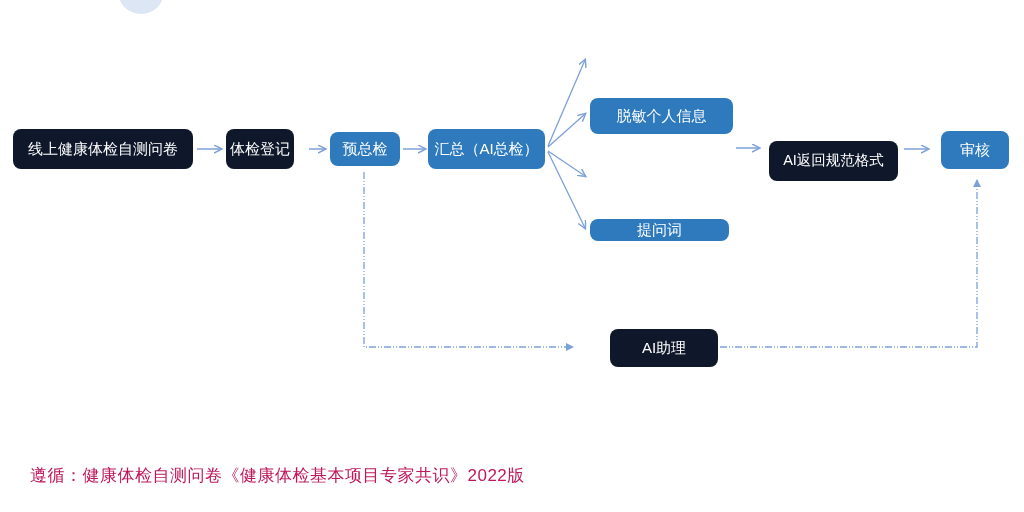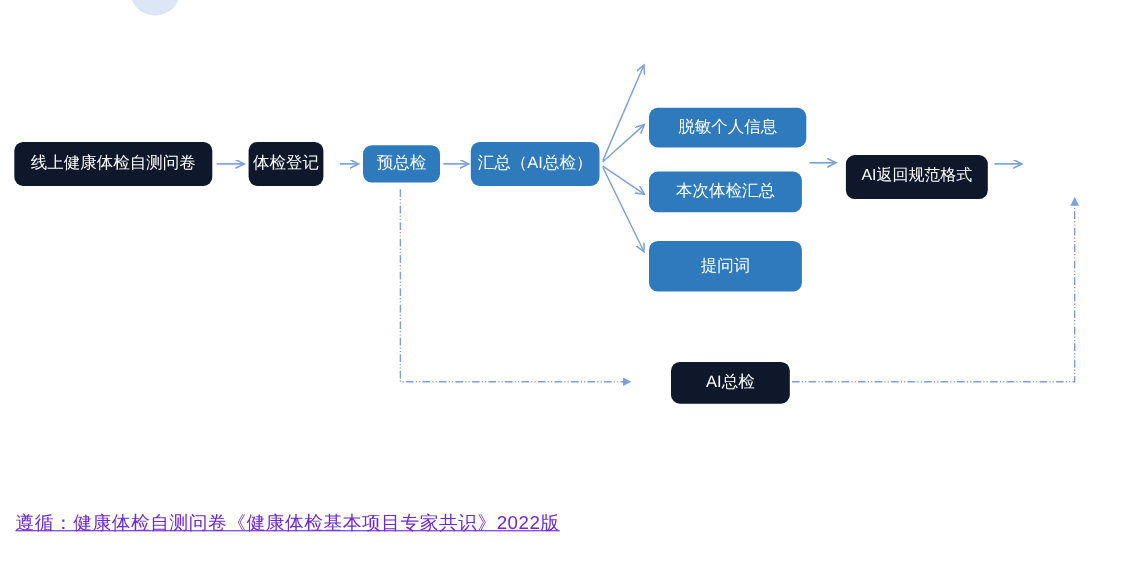--- a/index.html
+++ b/index.html
@@ -20,22 +20,22 @@
     position:absolute;left:0;top:0;width:1024px;height:512px;
   }
   .node{
     position:absolute;display:flex;align-items:center;justify-content:center;
     color:#ffffff;border-radius:8px;text-align:center;
     font-size:15px;line-height:1.1;white-space:nowrap;
   }
   .node.dark{background:#0f172a;}
   .node.medium{background:#2e7abd;}
   .footer{
-    position:absolute;left:14px;top:464px;
-    font-size:17px;color:#6d28d9;letter-spacing:0.5px;text-decoration:underline;
+    position:absolute;left:30px;top:464px;
+    font-size:17px;color:#be185d;letter-spacing:0.5px;
   }
 </style>
 </head>
 <body>
 
 <div class="canvas">
 
   <div class="decor-ellipse"></div>
 
   <svg class="connectors" width="1024" height="512" viewBox="0 0 1024 512" xmlns="http://www.w3.org/2000/svg">
@@ -78,32 +78,32 @@
 
   <div class="node medium" style="left:330px;top:132px;width:70px;height:34px">
     <span>预总检</span>
   </div>
 
 
   <div class="node medium" style="left:590px;top:98px;width:143px;height:36px">
     <span>脱敏个人信息</span>
   </div>
 
-  <div class="node medium" style="left:590px;top:156px;width:139px;height:37px">
-    <span>本次体检汇总</span>
-  </div>
 
-  <div class="node medium" style="left:590px;top:219px;width:139px;height:46px">
+  <div class="node medium" style="left:590px;top:219px;width:139px;height:22px">
     <span>提问词</span>
   </div>
 
   <div class="node dark" style="left:769px;top:141px;width:129px;height:40px;font-size:14.5px">
     <span>AI返回规范格式</span>
   </div>
 
+  <div class="node medium" style="left:941px;top:131px;width:68px;height:38px">
+    <span>审核</span>
+  </div>
 
   <div class="node dark" style="left:610px;top:329px;width:108px;height:38px">
-    <span>AI总检</span>
+    <span>AI助理</span>
   </div>
 
   <div class="footer">遵循：健康体检自测问卷《健康体检基本项目专家共识》2022版</div>
 
 </div>
 
 </body></html>

